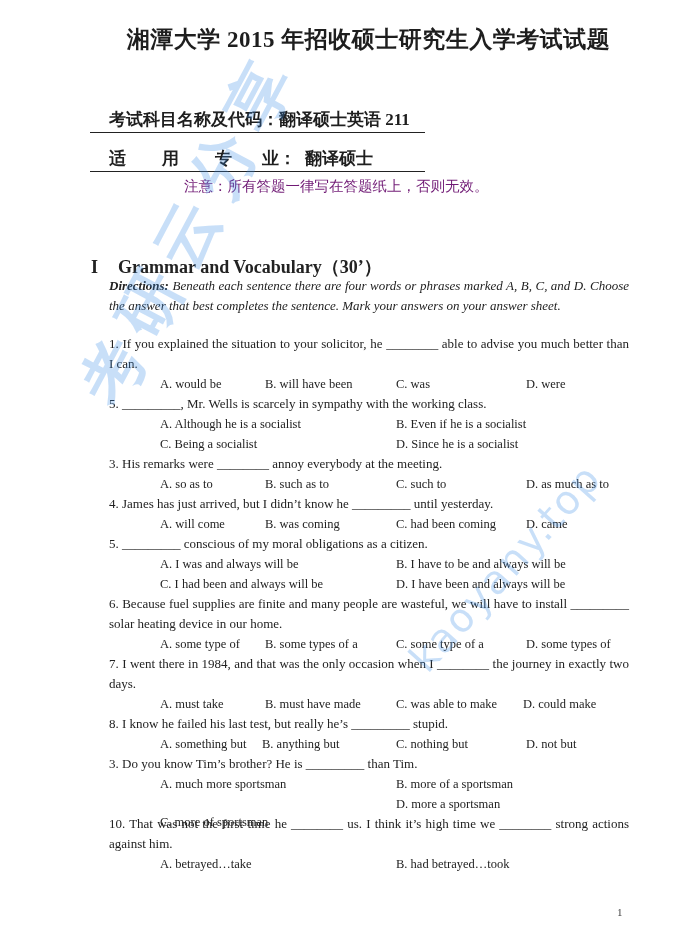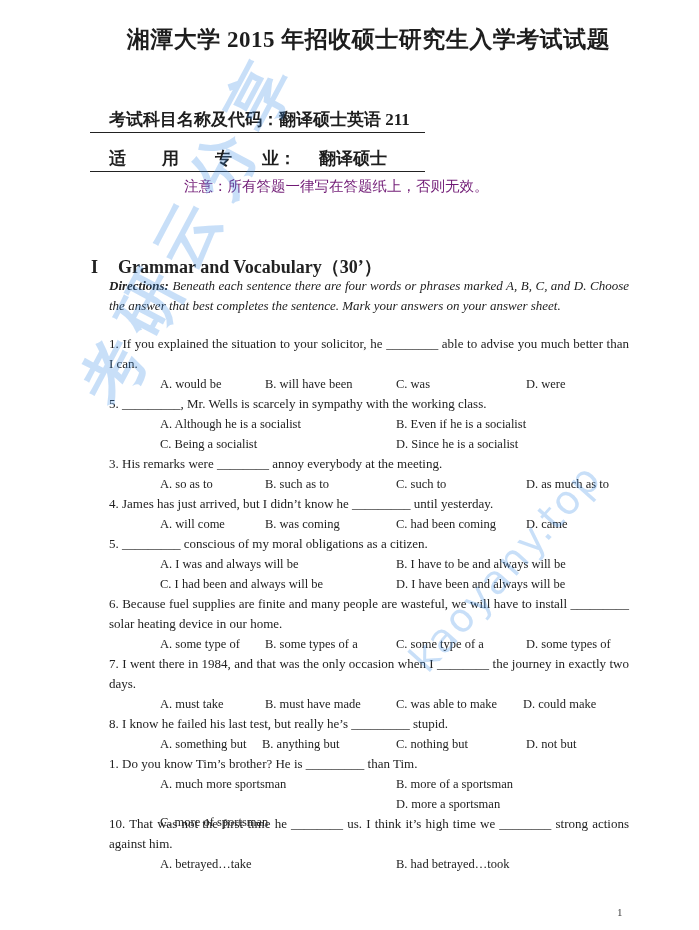--- a/index.html
+++ b/index.html
@@ -39,21 +39,21 @@
 </head>
 <body>
 
 <div class="abs title">湘潭大学 2015 年招收硕士研究生入学考试试题</div>
 
 <div class="abs meta-line meta1">考试科目名称及代码：翻译硕士英语 211</div>
 
 <div class="abs meta-line meta2">
   <span class="lab">
     <span style="width:53px">适</span><span style="width:53px">用</span><span style="width:47px">专</span><span>业：</span>
-  </span><span style="display:inline-block;margin-left:14px">翻译硕士</span>
+  </span><span style="display:inline-block;">翻译硕士</span>
 </div>
 
 <div class="abs notice">注意：所有答题一律写在答题纸上，否则无效。</div>
 
 <div class="abs section-head">
   <span class="num">I</span><span>Grammar and Vocabulary（30’）</span>
 </div>
 
 <div class="abs directions">
   <b>Directions:</b><span> Beneath each sentence there are four words or phrases marked A, B, C, and D. Choose the answer that best completes the sentence. Mark your answers on your answer sheet.</span>
@@ -100,21 +100,21 @@
 <div class="abs opt" style="left:221px;top:694px">B. must have made</div>
 <div class="abs opt" style="left:352px;top:694px">C. was able to make</div>
 <div class="abs opt" style="left:479px;top:694px">D. could make</div>
 
 <div class="abs q" style="top:714px">8. I know he failed his last test, but really he’s _________ stupid.</div>
 <div class="abs opt" style="left:116px;top:734px">A. something but</div>
 <div class="abs opt" style="left:218px;top:734px">B. anything but</div>
 <div class="abs opt" style="left:352px;top:734px">C. nothing but</div>
 <div class="abs opt" style="left:482px;top:734px">D. not but</div>
 
-<div class="abs q" style="top:754px">1. Do you know Tim’s brother? He is _________ than Tim.</div>
+<div class="abs q" style="top:754px">3. Do you know Tim’s brother? He is _________ than Tim.</div>
 <div class="abs opt" style="left:116px;top:774px">A. much more sportsman</div>
 <div class="abs opt" style="left:352px;top:774px">B. more of a sportsman</div>
 <div class="abs opt" style="left:116px;top:812px">C. more of sportsman</div>
 <div class="abs opt" style="left:352px;top:794px">D. more a sportsman</div>
 
 <div class="abs q" style="top:814px">10. That was not the first time he ________ us. I think it’s high time we ________ strong actions against him.</div>
 <div class="abs opt" style="left:116px;top:854px">A. betrayed…take</div>
 <div class="abs opt" style="left:352px;top:854px">B. had betrayed…took</div>
 
 <div class="abs page-num">1</div>

